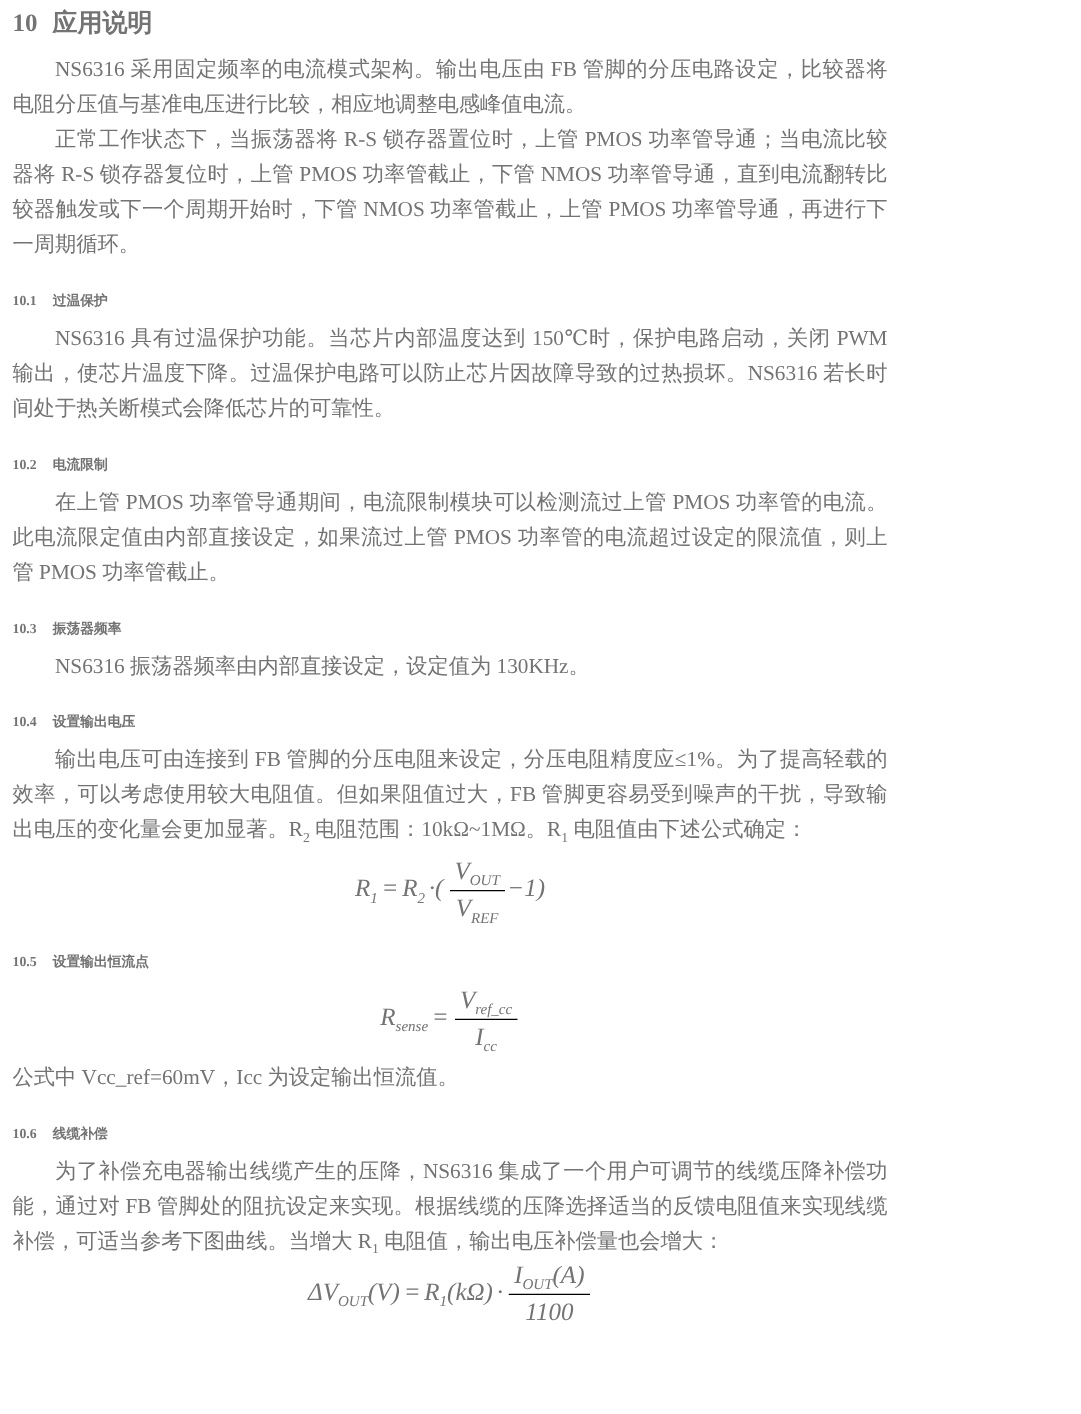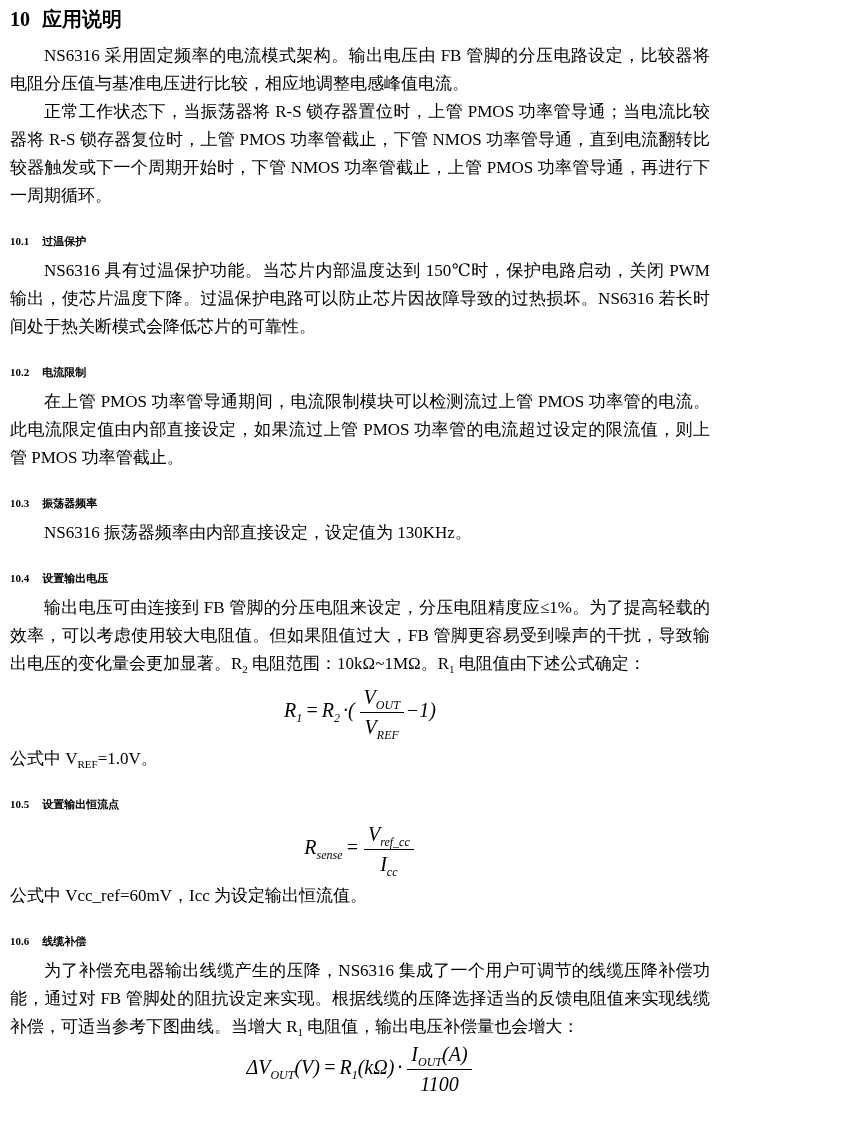--- a/index.html
+++ b/index.html
@@ -7,21 +7,21 @@
     padding: 0;
     background: #ffffff;
   }
   .page {
     position: relative;
     width: 720px;
     height: 1131px;
     box-sizing: border-box;
     padding: 6px 10px 0 10px;
     background: #ffffff;
-    color: #000000;
+    color: #737373;
     font-family: "Liberation Serif", "DejaVu Serif", serif;
     overflow: hidden;
   }
   h1.doc-title {
     margin: 0 0 10px 0;
     font-size: 20px;
     line-height: 26px;
     font-weight: bold;
   }
   h1.doc-title .h-num { margin-right: 12px; }
@@ -109,21 +109,20 @@
 
   <h2 class="sec-heading">
     <span class="h-num">10.4</span><span>设置输出电压</span>
   </h2>
   <p class="body-text"><span>输出电压可由连接到 FB 管脚的分压电阻来设定，分压电阻精度应≤1%。为了提高轻载的效率，可以考虑使用较大电阻值。但如果阻值过大，FB 管脚更容易受到噪声的干扰，导致输出电压的变化量会更加显著。R</span><sub>2</sub><span> 电阻范围：10kΩ~1MΩ。R</span><sub>1</sub><span> 电阻值由下述公式确定：</span></p>
 
   <div class="formula">
     <span>R</span><sub>1</sub><span class="fop">=</span><span>R</span><sub>2</sub><span class="fop">·(</span><span class="frac"><span class="num"><span>V</span><sub>OUT</sub></span><span class="den"><span>V</span><sub>REF</sub></span></span><span>−1)</span>
   </div>
 
-  <p class="note-text"><span>公式中 V</span><sub>REF</sub><span>=1.0V。</span></p>
 
   <h2 class="sec-heading">
     <span class="h-num">10.5</span><span>设置输出恒流点</span>
   </h2>
 
   <div class="formula">
     <span>R</span><sub>sense</sub><span class="fop">=</span><span class="frac"><span class="num"><span>V</span><sub>ref_cc</sub></span><span class="den"><span>I</span><sub>cc</sub></span></span>
   </div>
 
   <p class="note-text">公式中 Vcc_ref=60mV，Icc 为设定输出恒流值。</p>

